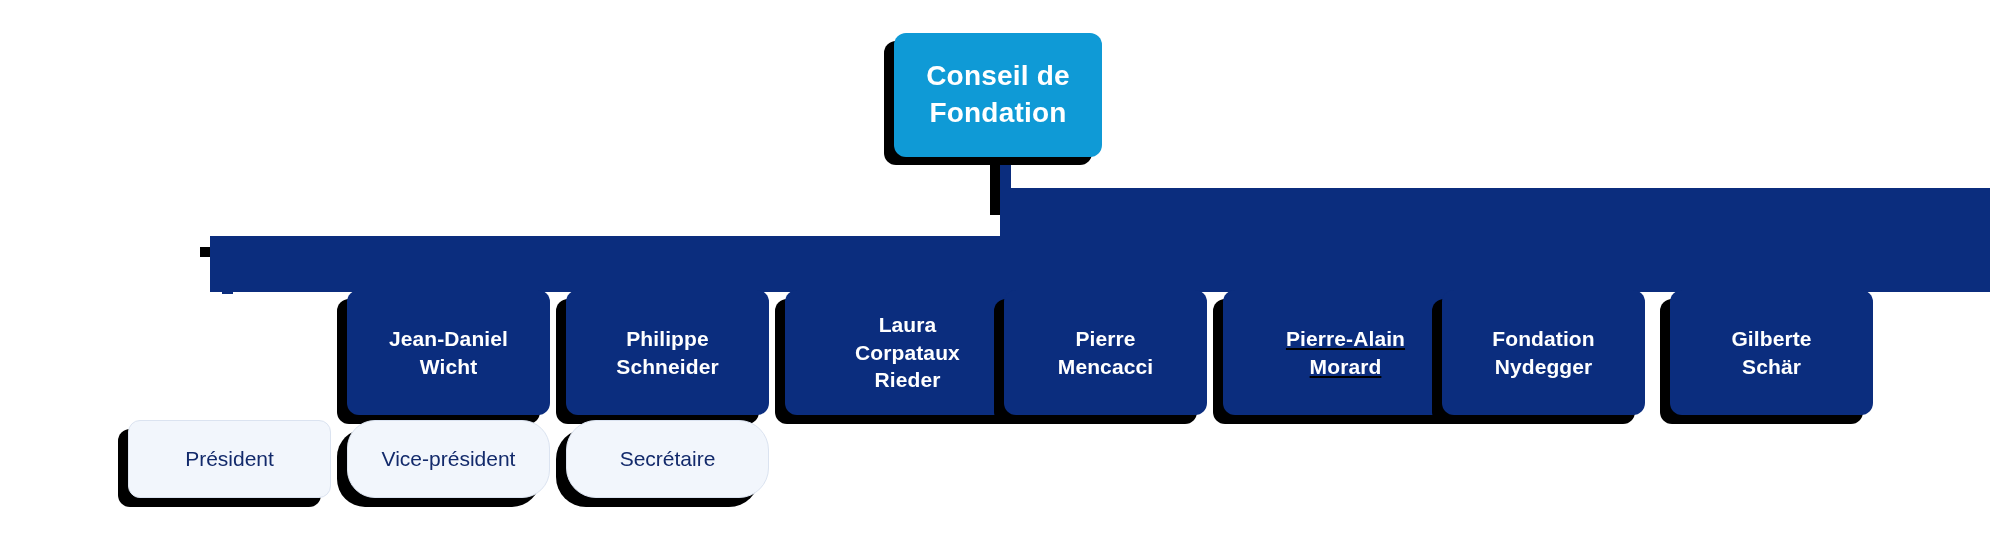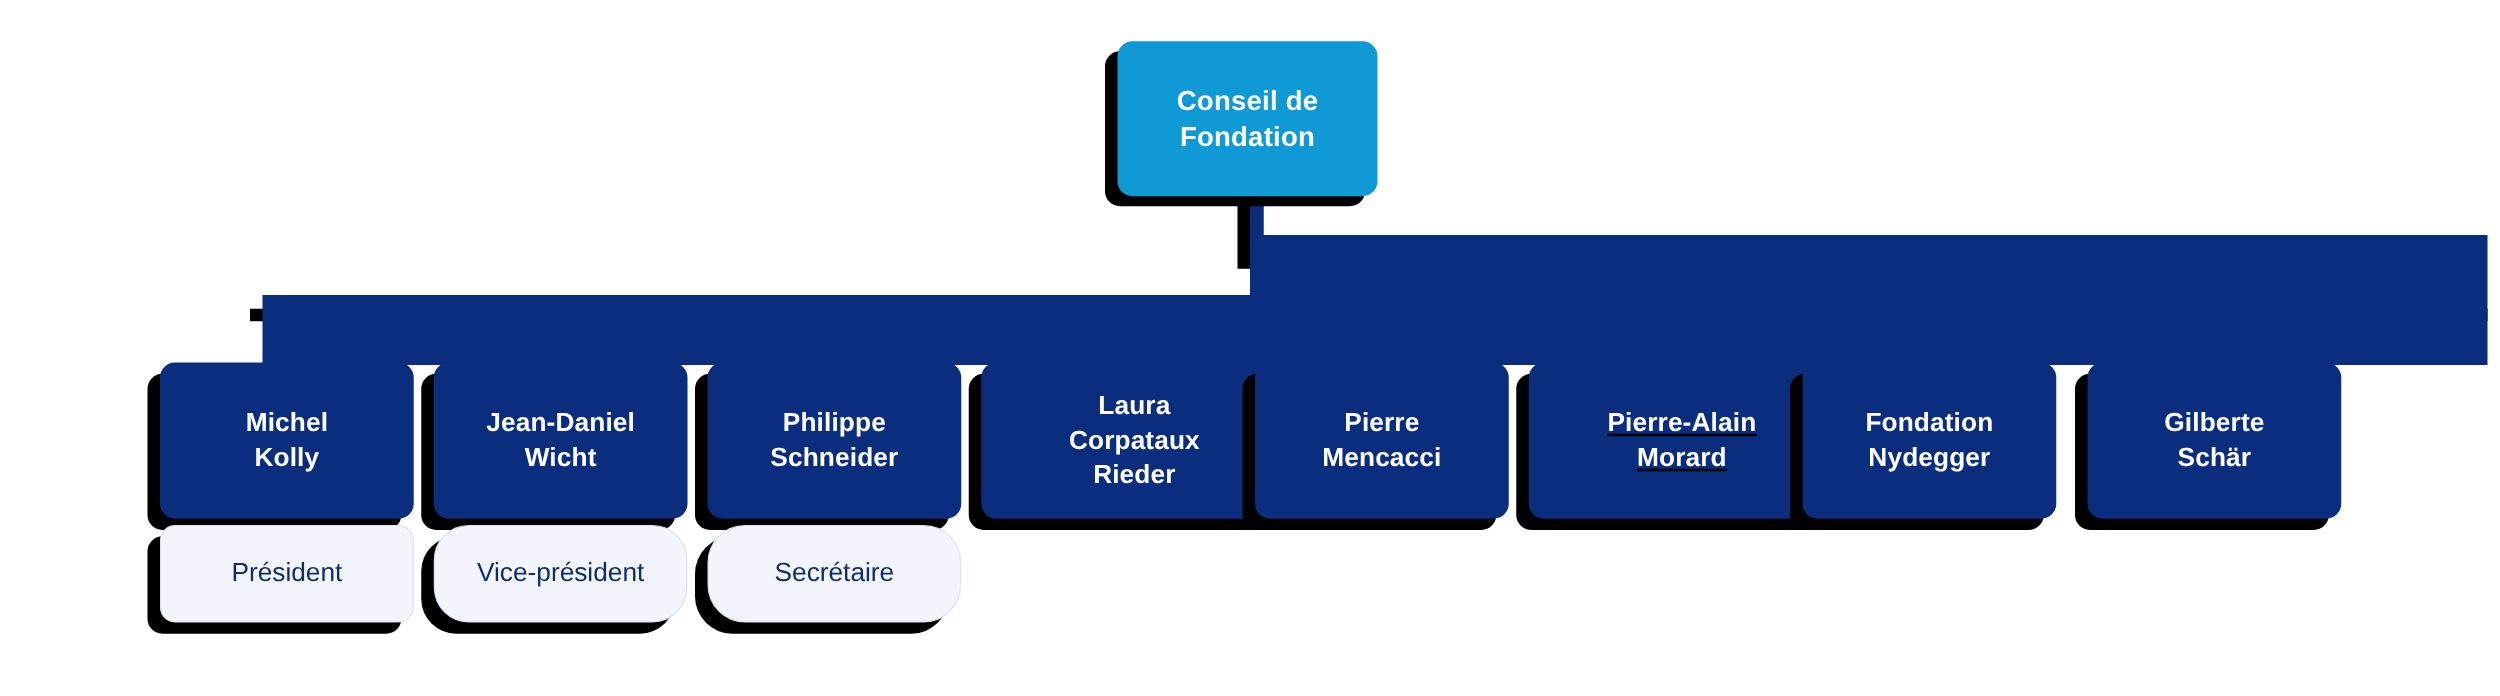--- a/index.html
+++ b/index.html
@@ -38,21 +38,21 @@
     background: #0f9ad6;
     border-radius: 12px;
     box-shadow: -10px 8px 0 0 #000000;
     display: flex;
     align-items: center;
     justify-content: center;
     box-sizing: border-box;
   }
   .root-label {
     color: #ffffff;
-    font-size: 22px;
+    font-size: 28px;
     font-weight: bold;
     line-height: 1.32;
     text-align: center;
     letter-spacing: 0.2px;
   }
 
   
   .name-node {
     position: absolute;
     top: 290px;
@@ -119,26 +119,20 @@
   <div class="connector" style="left:1536px; top:236px; width:11px; height:58px;"></div>
   <div class="connector" style="left:1764px; top:236px; width:11px; height:58px;"></div>
 
   <div class="root-node">
     <div class="root-label">
       <span>Conseil de</span><br>
       <span>Fondation</span>
     </div>
   </div>
 
-  <div class="name-node" style="left:128px; width:203px;">
-    <div class="name-label">
-      <span>Michel</span><br>
-      <span>Kolly</span>
-    </div>
-  </div>
 
   <div class="name-node" style="left:347px; width:203px;">
     <div class="name-label">
       <span>Jean-Daniel</span><br>
       <span>Wicht</span>
     </div>
   </div>
 
   <div class="name-node" style="left:566px; width:203px;">
     <div class="name-label">

